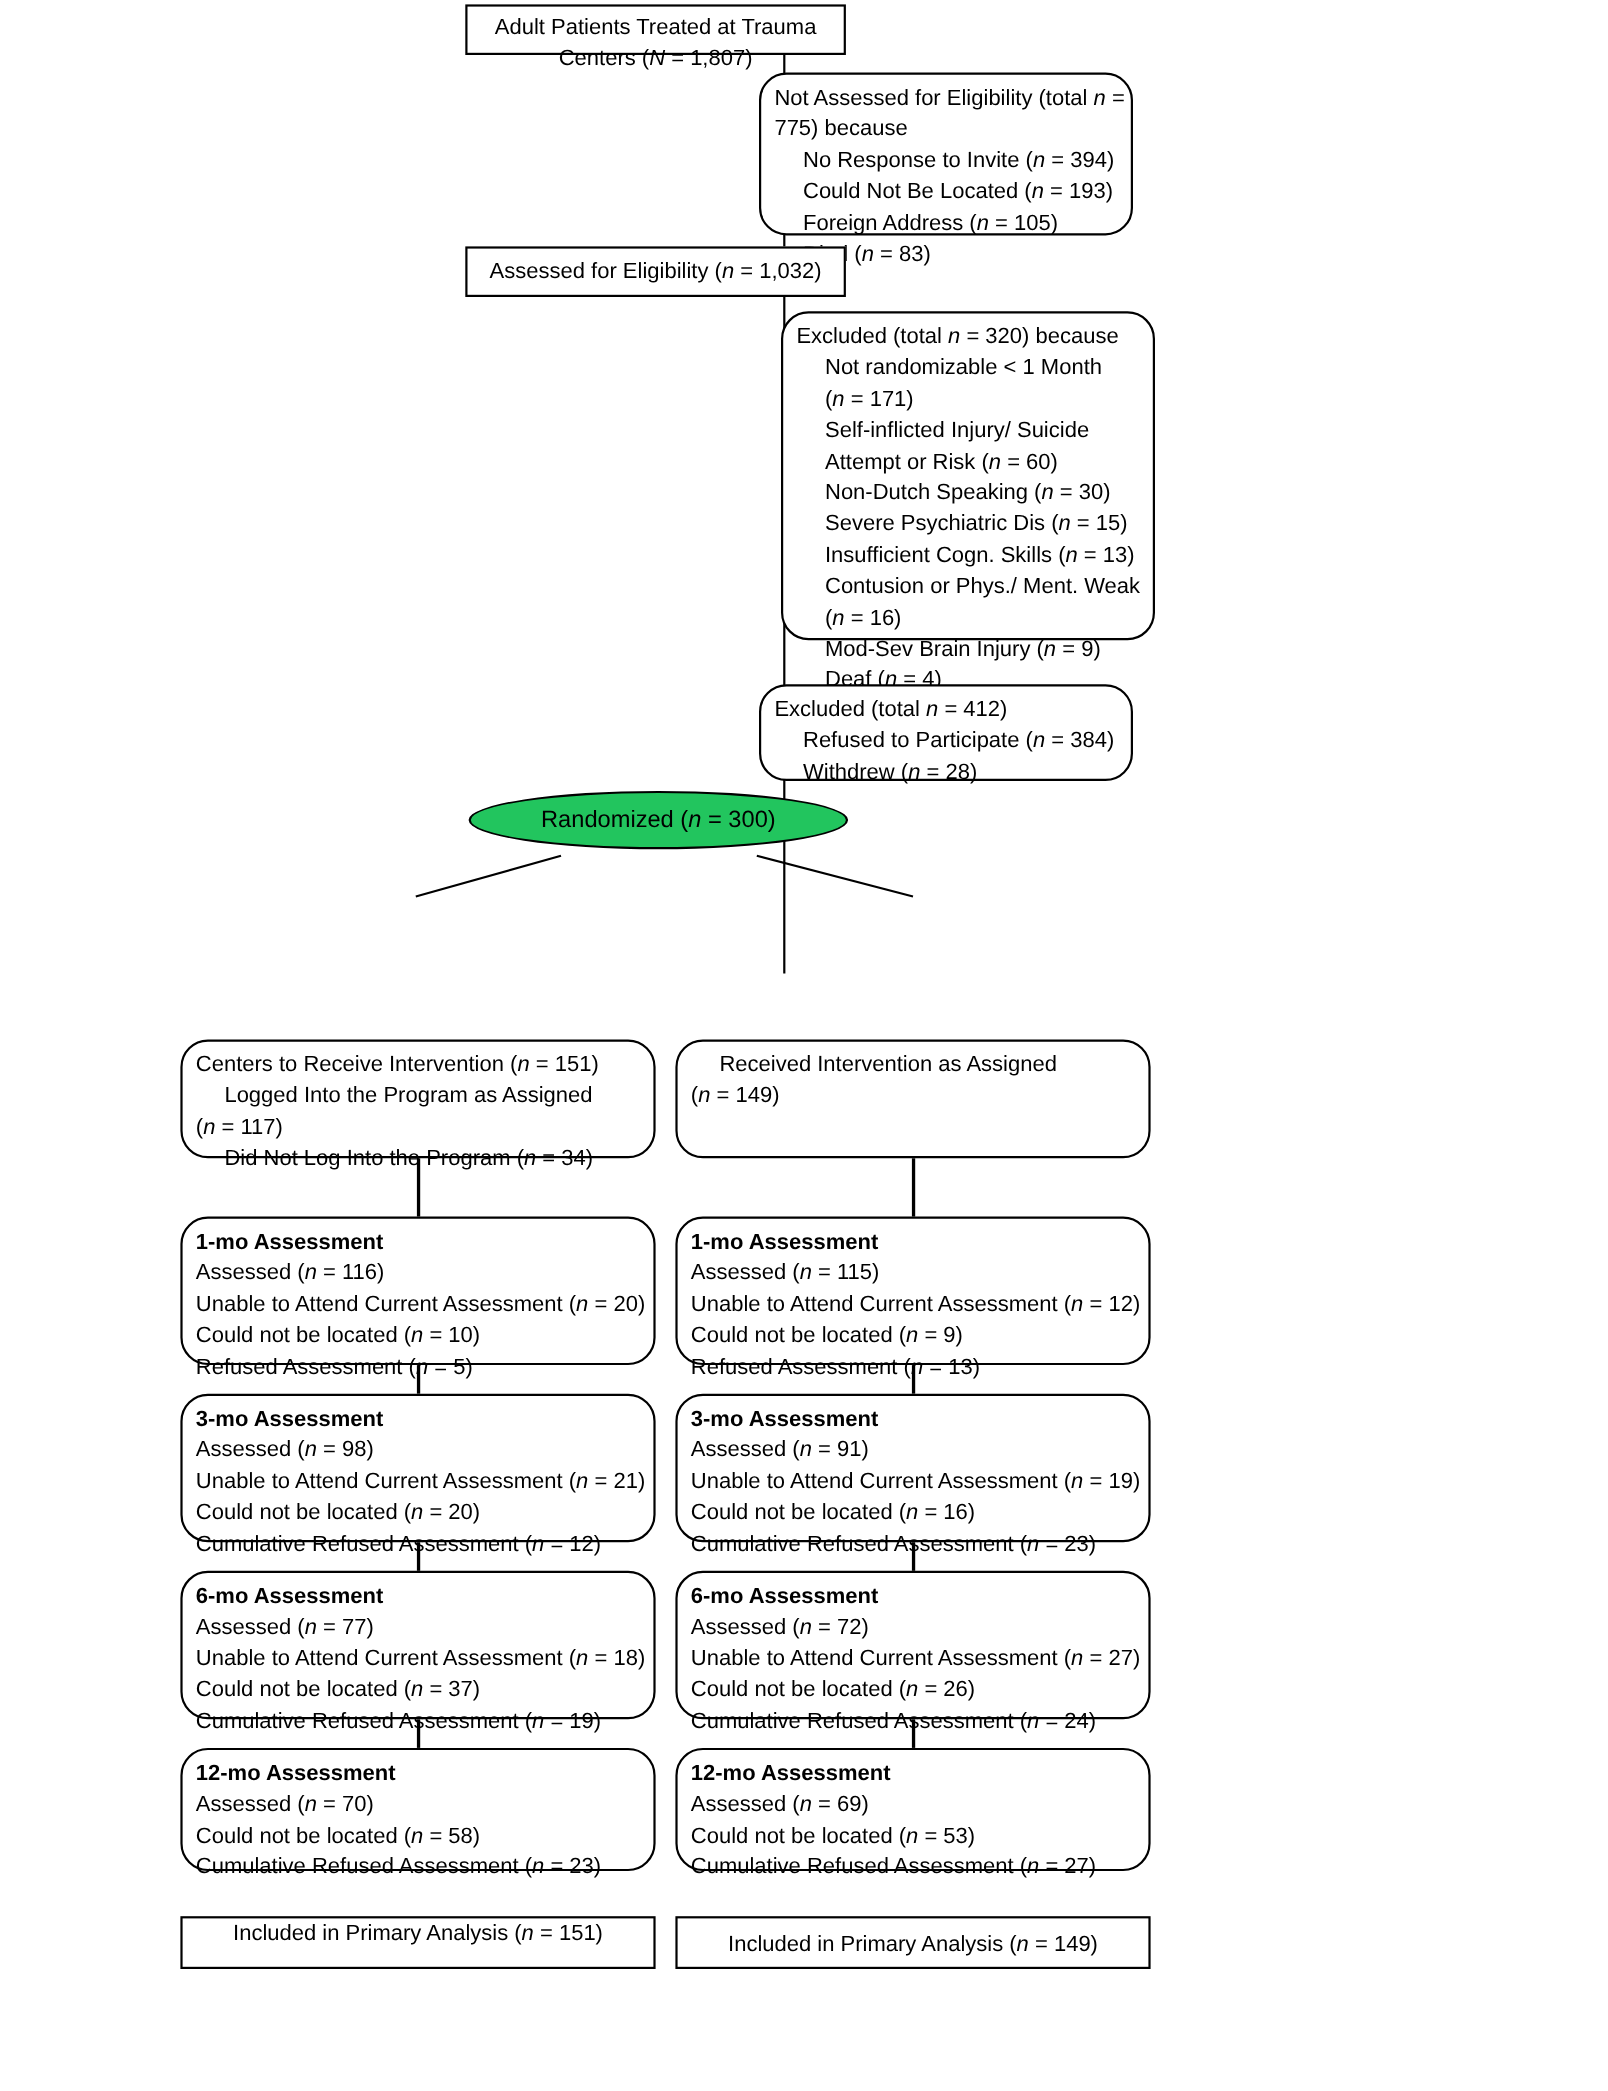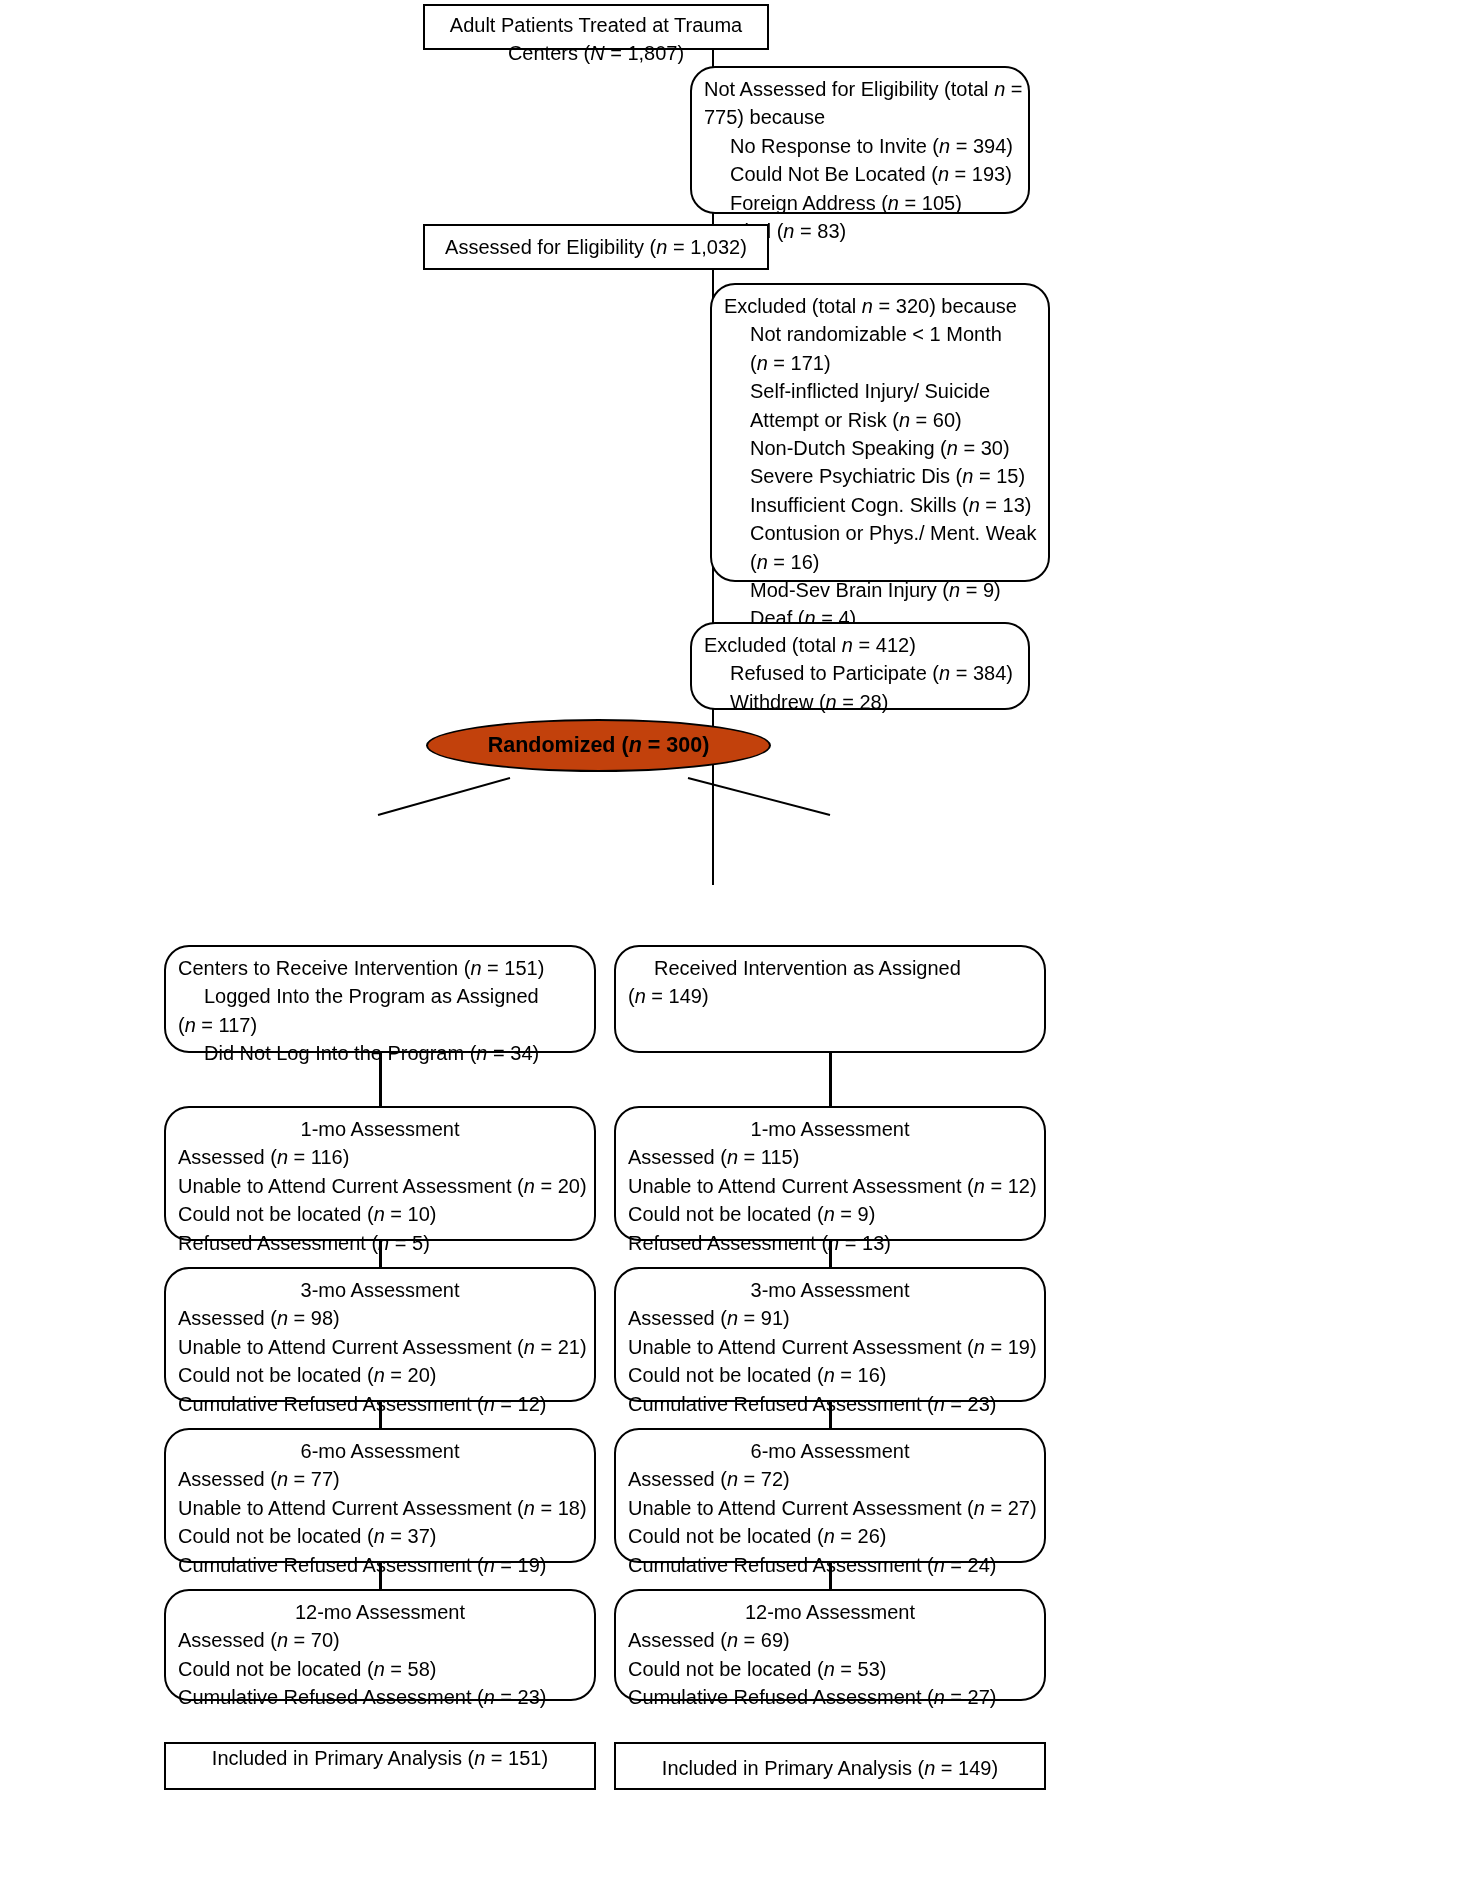--- a/index.html
+++ b/index.html
@@ -24,46 +24,45 @@
     border: 2px solid #000000;
     background: #ffffff;
     font-size: 20px;
     line-height: 1.42;
     padding: 7px 12px;
     z-index: 3;
   }
   .ctr { text-align: center; }
   .lft { text-align: left; border-radius: 25px; }
   .ind { padding-left: 26px; }
-  .hdr { font-weight: normal; text-align: center; }
+  .hdr { font-weight: bold; text-align: left; }
   .ital { font-style: italic; }
   .vline {
     position: absolute;
     background: #000000;
     width: 2px;
     z-index: 1;
   }
   .hline {
     position: absolute;
     background: #000000;
     height: 2px;
     z-index: 1;
   }
   .ellipse {
     position: absolute;
     box-sizing: border-box;
     border: 2px solid #000000;
     border-radius: 50%;
-    background: #c2410c;
+    background: #22c55e;
     display: flex;
     align-items: center;
     justify-content: center;
     font-size: 21.5px;
     z-index: 3;
-    font-weight: bold;
   }
   .diag {
     position: absolute;
     z-index: 1;
     overflow: visible;
   }
   .line-row { white-space: nowrap; }
 </style>
 </head>
 <body>

